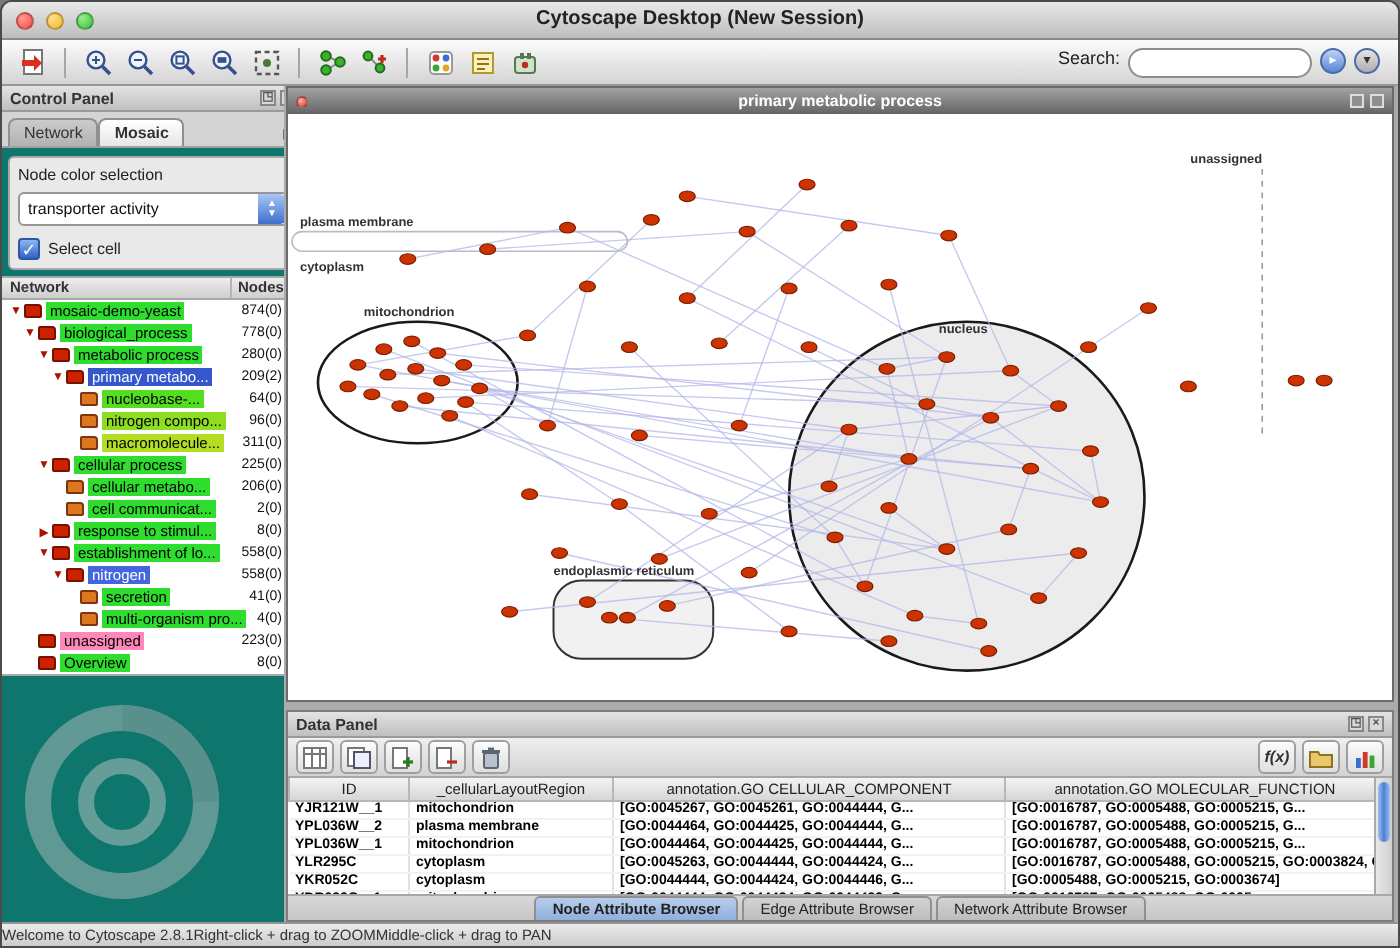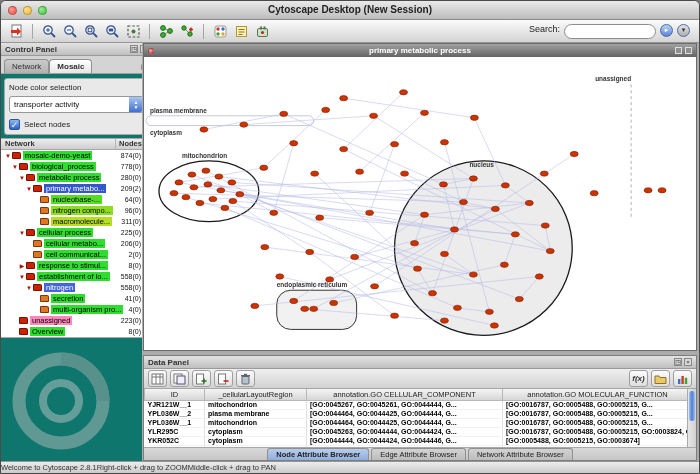--- a/index.html
+++ b/index.html
@@ -238,21 +238,21 @@
       <div class="nc-label">Node color selection</div>
       <div class="dropdown">
         <span>transporter activity</span>
         <span class="dd-btn">
             <span>▲</span>
             <span>▼</span>
           </span>
       </div>
       <div class="checkbox-row">
         <div class="checkbox">✓</div>
-        <span class="checkbox-label">Select nodes</span>
+        <span class="checkbox-label">Select cell</span>
       </div>
     </div>
     <div class="tree-header">
       <span class="col1">Network</span>
       <span class="col2">Nodes</span>
     </div>
     <div class="tree-body">
         <div class="tree-row">
           <span class="tindent" style="width: 3px;"></span>
           <span class="tri">▼</span>

